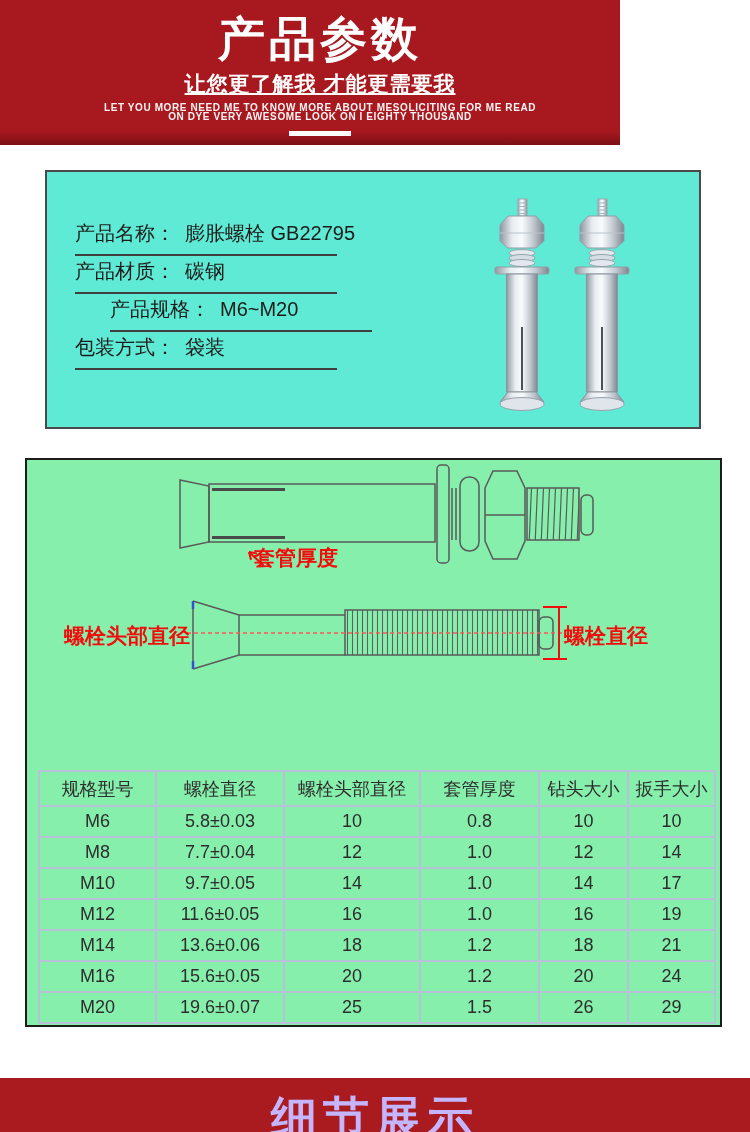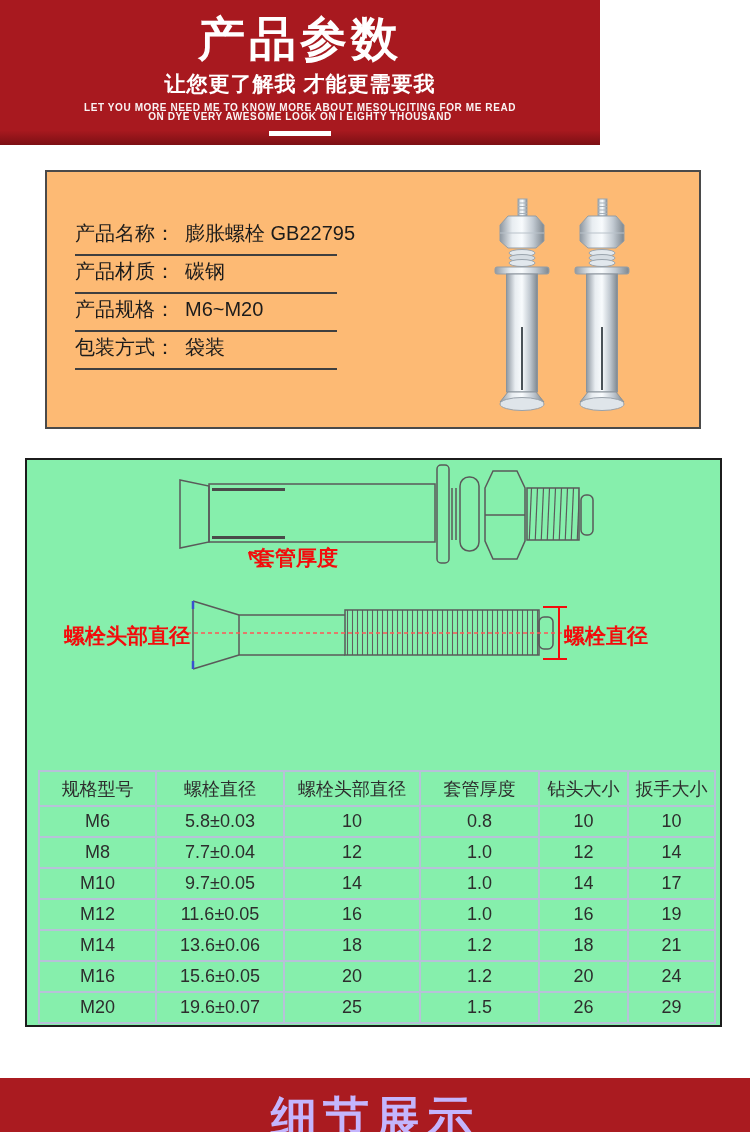--- a/index.html
+++ b/index.html
@@ -4,29 +4,30 @@
 <style>
   html,body{margin:0;padding:0;background:#ffffff;}
   .page{
     position:relative;width:750px;height:1132px;margin:0 auto;background:#ffffff;
     font-family:"Liberation Sans","DejaVu Sans",sans-serif;overflow:hidden;
   }
   
   .banner-top{
     position:absolute;left:0;top:0;width:600px;height:145px;text-align:center;color:#fff;
     background:linear-gradient(180deg,#a8191f 0%,#a8191f 90%,#7c0f14 100%);
+    padding-left:20px;
   }
   .banner-top .title{font-size:47px;font-weight:900;letter-spacing:4px;padding-top:13px;line-height:1.1;}
-  .banner-top .subtitle{font-size:21px;font-weight:700;letter-spacing:1px;margin-top:5px;}
+  .banner-top .subtitle{font-size:21px;font-weight:700;letter-spacing:1px;margin-top:5px;text-decoration:underline;}
   .banner-top .eng{font-size:10px;font-weight:700;letter-spacing:.6px;line-height:9px;margin-top:5px;opacity:.95;}
   .banner-top .dash{width:62px;height:5px;background:#fff;margin:10px auto 0;}
   
   .product-card{
     position:absolute;left:45px;top:170px;width:652px;height:255px;
-    border:2px solid #4a4a4a;background:#fdba74;
+    border:2px solid #4a4a4a;background:#5eead4;
   }
   .info-row{
     position:absolute;left:28px;width:262px;border-bottom:2px solid #3f3f3f;
     padding-bottom:7px;font-size:20px;color:#1b1b1b;white-space:nowrap;
   }
   .info-row .val{margin-left:10px;}
   .bolt-photo{position:absolute;top:25px;width:56px;height:216px;}
   
   .diagram-panel{
     position:absolute;left:25px;top:458px;width:693px;height:565px;
@@ -68,21 +69,21 @@
     <div class="dash"></div>
   </div>
 
   <div class="product-card">
     <div class="info-row" style="top:48px;">
       <span>产品名称：</span><span class="val">膨胀螺栓 GB22795</span>
     </div>
     <div class="info-row" style="top:86px;">
       <span>产品材质：</span><span class="val">碳钢</span>
     </div>
-    <div class="info-row" style="top:124px;">
+    <div class="info-row" style="top:124px;margin-left:35px;">
       <span>产品规格：</span><span class="val">M6~M20</span>
     </div>
     <div class="info-row" style="top:162px;">
       <span>包装方式：</span><span class="val">袋装</span>
     </div>
 
     <svg class="bolt-photo" style="left:447px;" viewBox="0 0 56 216">
       <defs>
         <linearGradient id="met" x1="0" y1="0" x2="1" y2="0">
           <stop offset="0" stop-color="#8f98a1"></stop>

